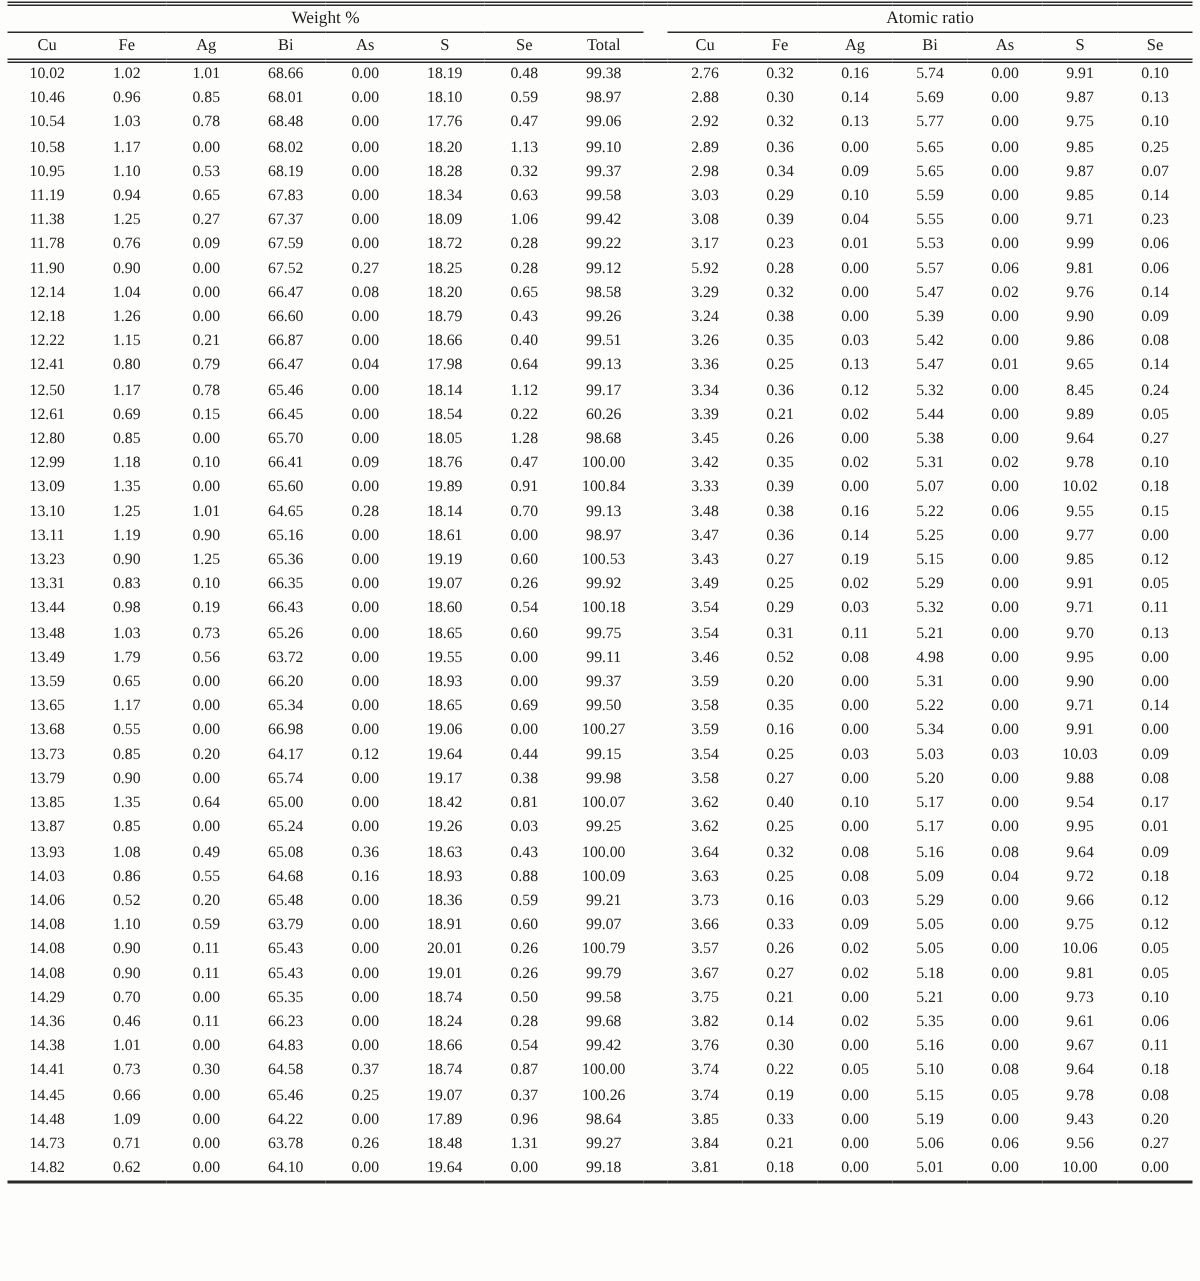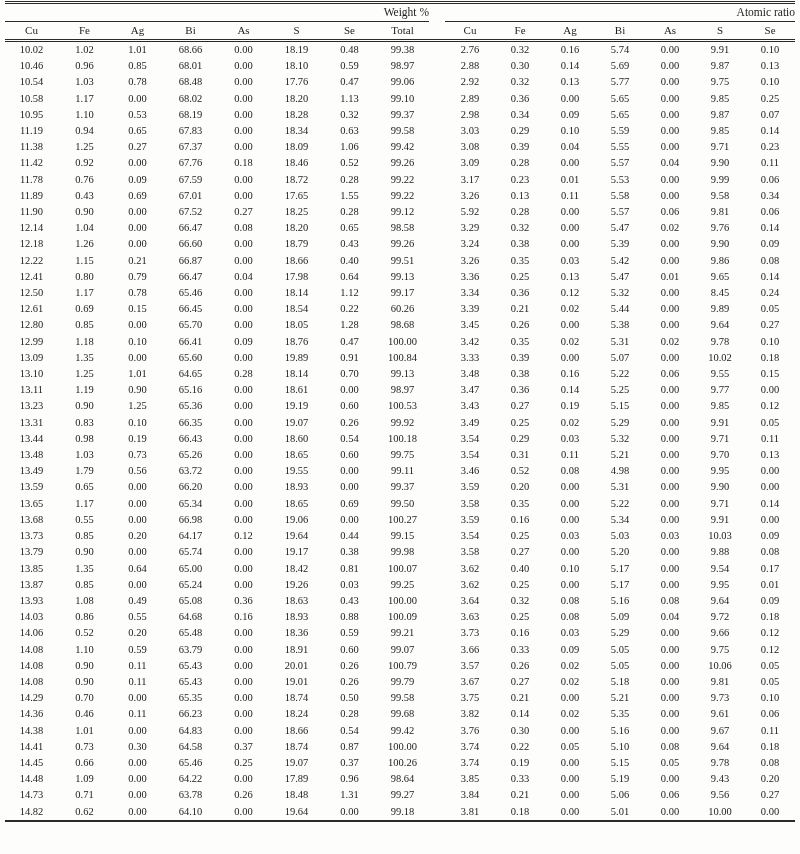--- a/index.html
+++ b/index.html
@@ -36,21 +36,20 @@
     white-space: nowrap;
     overflow: hidden;
   }
   tr.group-row th {
     font-size: 11.5px;
     height: 17px;
     line-height: 17px;
   }
   tr.group-row th.group-span {
     border-bottom: 1px solid #2a2a2a;
-    text-align: right;
   }
   tr.group-row th.gap {
     border-bottom: none;
   }
   tr.symbol-row th {
     font-size: 11px;
     height: 17px;
     line-height: 17px;
     border-bottom: 3px double #2a2a2a;
   }
@@ -231,72 +230,36 @@
           <td class="spacer"></td>
           <td>3.08</td>
           <td>0.39</td>
           <td>0.04</td>
           <td>5.55</td>
           <td>0.00</td>
           <td>9.71</td>
           <td>0.23</td>
         </tr>
         <tr>
-          <td>11.42</td>
-          <td>0.92</td>
-          <td>0.00</td>
-          <td>67.76</td>
-          <td>0.18</td>
-          <td>18.46</td>
-          <td>0.52</td>
-          <td>99.26</td>
-          <td class="spacer"></td>
-          <td>3.09</td>
-          <td>0.28</td>
-          <td>0.00</td>
-          <td>5.57</td>
-          <td>0.04</td>
-          <td>9.90</td>
-          <td>0.11</td>
-        </tr>
-        <tr>
           <td>11.78</td>
           <td>0.76</td>
           <td>0.09</td>
           <td>67.59</td>
           <td>0.00</td>
           <td>18.72</td>
           <td>0.28</td>
           <td>99.22</td>
           <td class="spacer"></td>
           <td>3.17</td>
           <td>0.23</td>
           <td>0.01</td>
           <td>5.53</td>
           <td>0.00</td>
           <td>9.99</td>
           <td>0.06</td>
-        </tr>
-        <tr>
-          <td>11.89</td>
-          <td>0.43</td>
-          <td>0.69</td>
-          <td>67.01</td>
-          <td>0.00</td>
-          <td>17.65</td>
-          <td>1.55</td>
-          <td>99.22</td>
-          <td class="spacer"></td>
-          <td>3.26</td>
-          <td>0.13</td>
-          <td>0.11</td>
-          <td>5.58</td>
-          <td>0.00</td>
-          <td>9.58</td>
-          <td>0.34</td>
         </tr>
         <tr>
           <td>11.90</td>
           <td>0.90</td>
           <td>0.00</td>
           <td>67.52</td>
           <td>0.27</td>
           <td>18.25</td>
           <td>0.28</td>
           <td>99.12</td>

